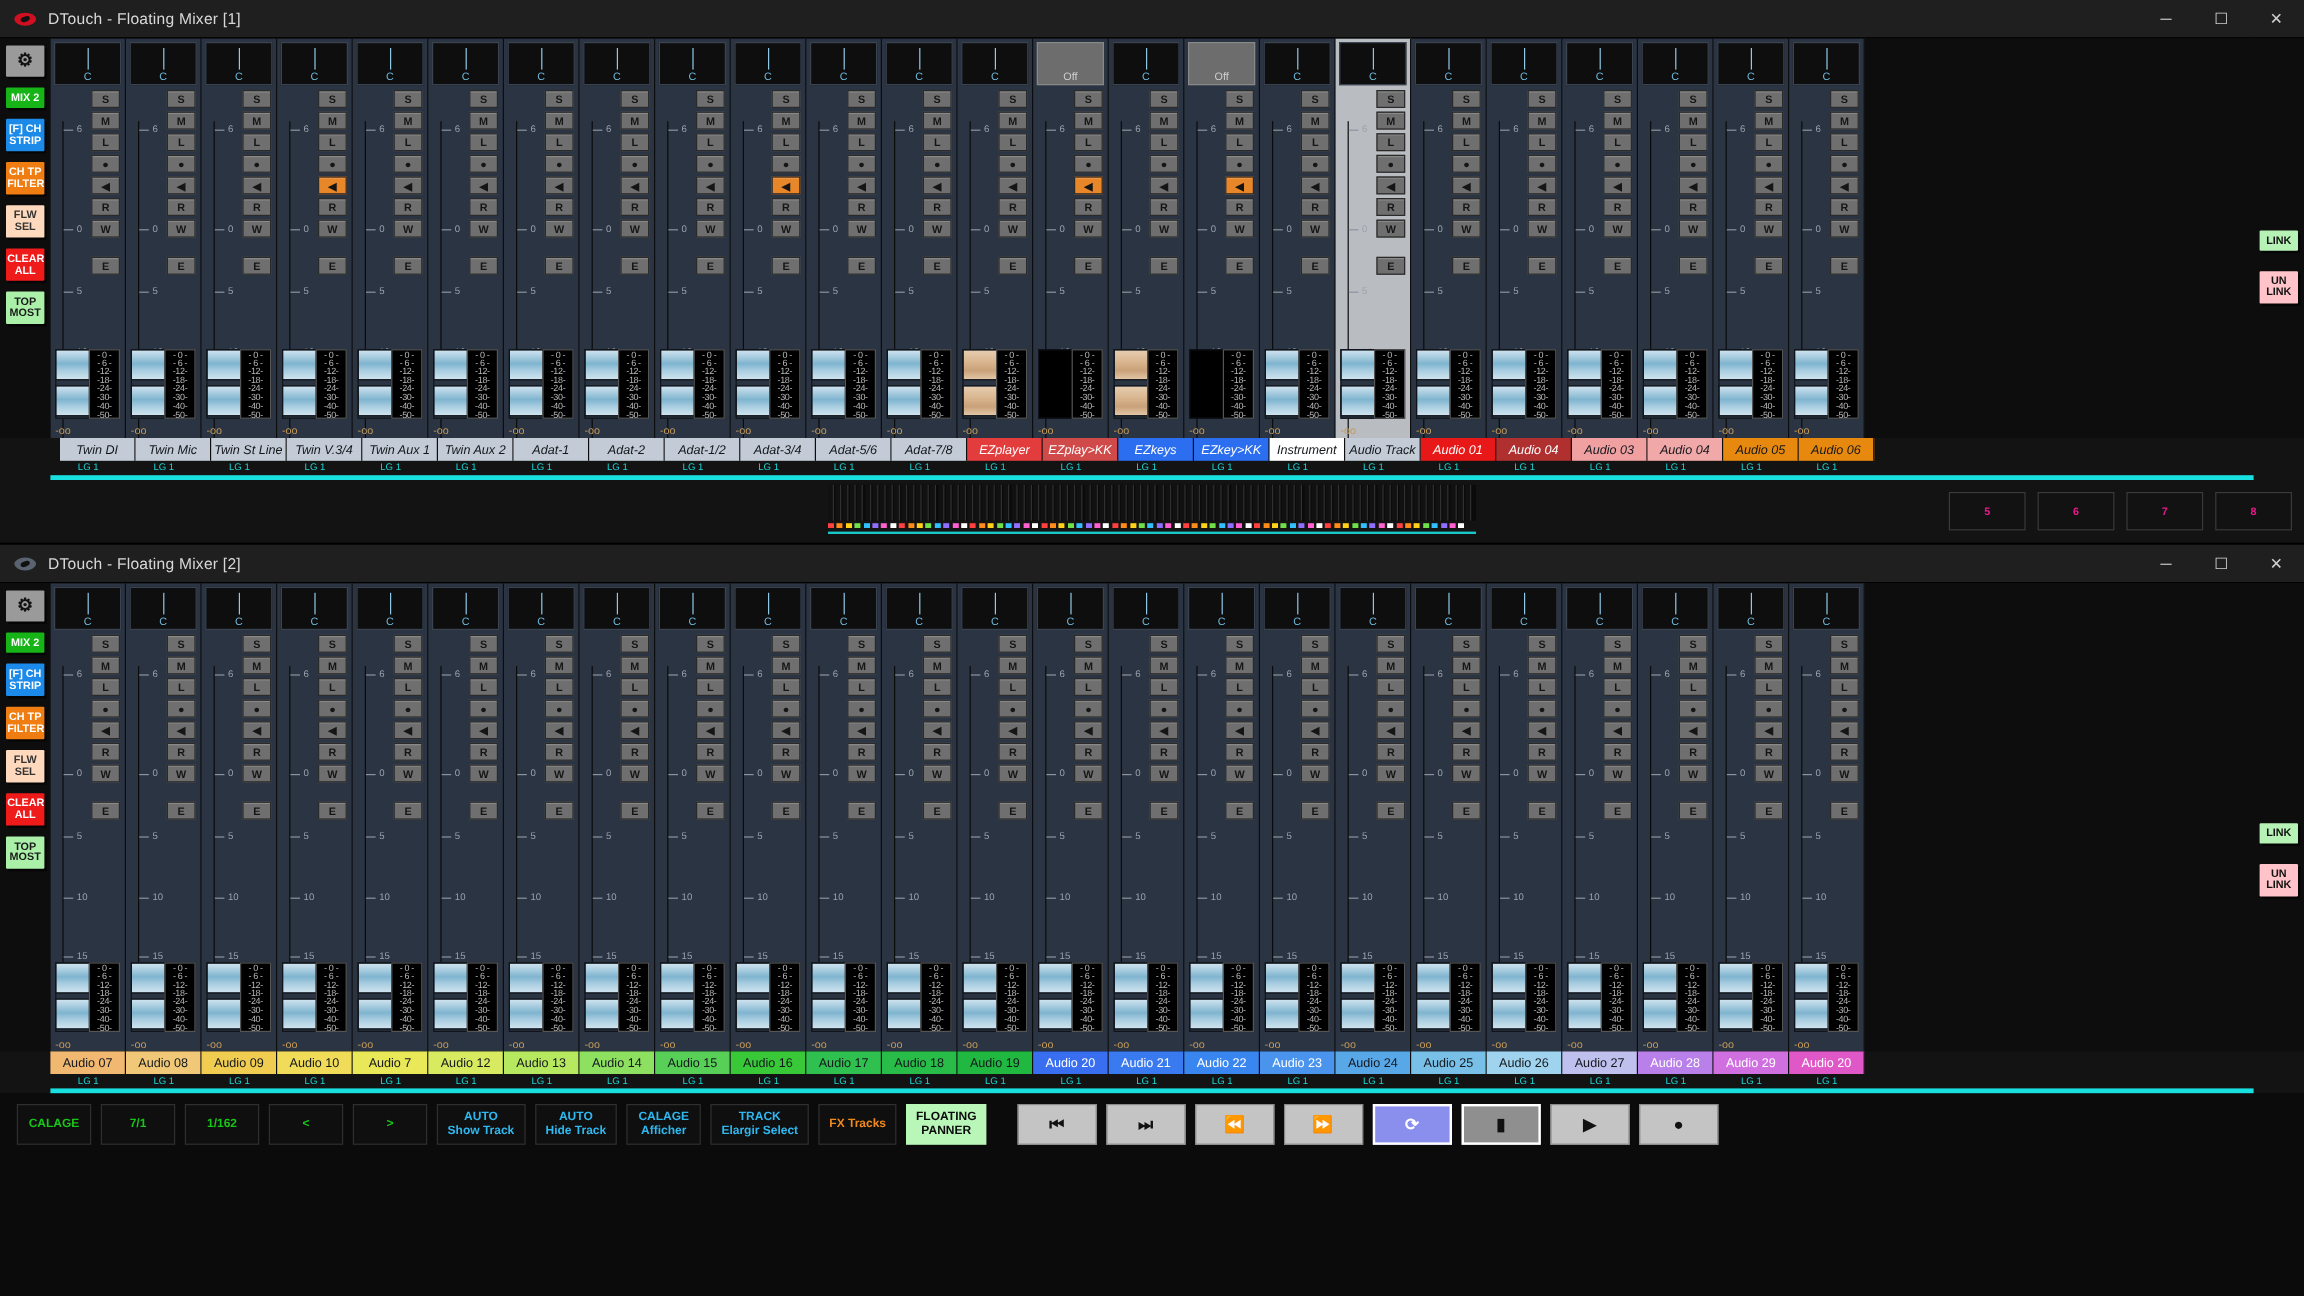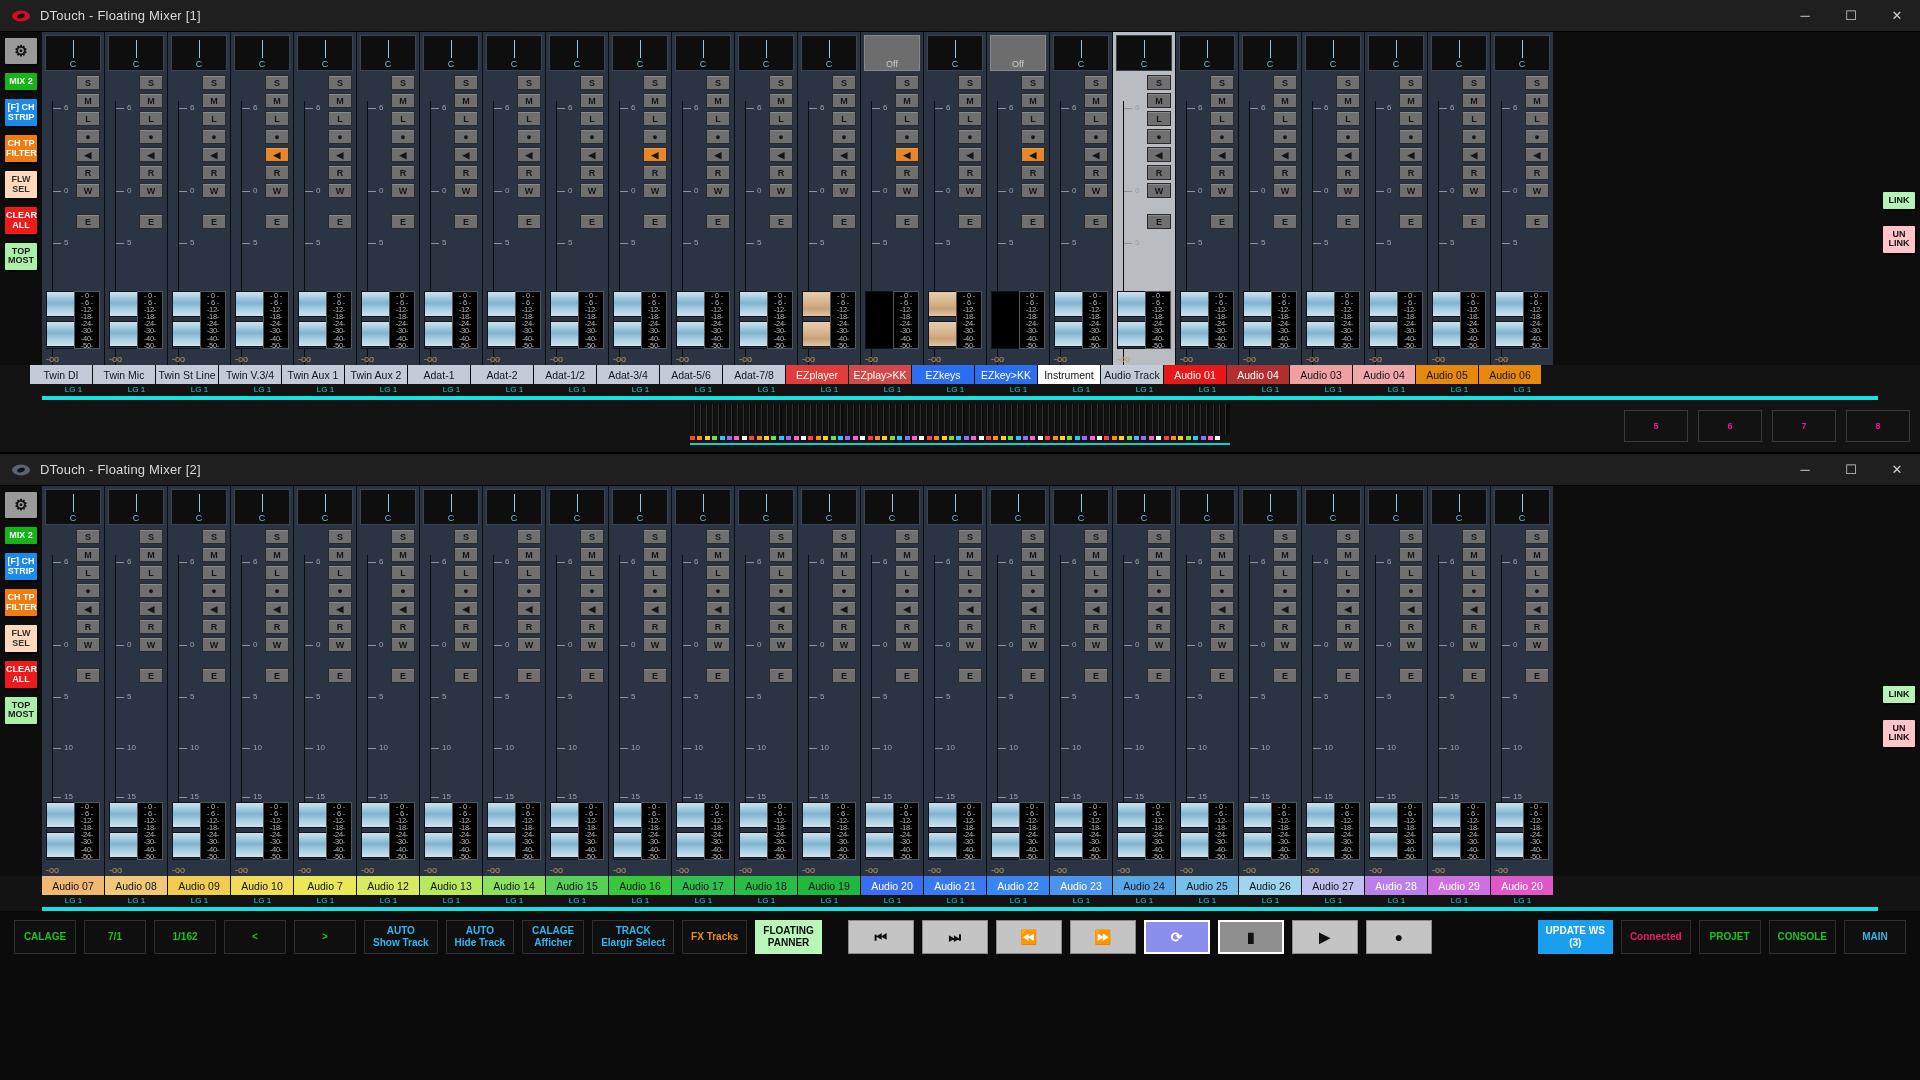--- a/index.html
+++ b/index.html
@@ -1439,21 +1439,21 @@
         <div class="sbtn" style="background: rgb(182, 242, 182); color: rgb(17, 17, 17); position: absolute; left: 5px; top: 160px;">
           <div>LINK</div>
         </div>
         <div class="sbtn" style="background: rgb(255, 195, 201); color: rgb(17, 17, 17); position: absolute; left: 5px; top: 194px;">
           <div>UN</div>
           <div>LINK</div>
         </div>
       </div>
   </div>
 
-  <div class="namerow" style="margin-left: 30px; margin-right: 42px;">
+  <div class="namerow" style="margin-left: 50px; margin-right: 42px; font-style: italic;">
       <div class="name" style="background: rgb(195, 204, 214); color: rgb(20, 23, 28);">Twin DI</div>
       <div class="name" style="background: rgb(195, 204, 214); color: rgb(20, 23, 28);">Twin Mic</div>
       <div class="name" style="background: rgb(195, 204, 214); color: rgb(20, 23, 28);">Twin St Line</div>
       <div class="name" style="background: rgb(195, 204, 214); color: rgb(20, 23, 28);">Twin V.3/4</div>
       <div class="name" style="background: rgb(195, 204, 214); color: rgb(20, 23, 28);">Twin Aux 1</div>
       <div class="name" style="background: rgb(195, 204, 214); color: rgb(20, 23, 28);">Twin Aux 2</div>
       <div class="name" style="background: rgb(195, 204, 214); color: rgb(20, 23, 28);">Adat-1</div>
       <div class="name" style="background: rgb(195, 204, 214); color: rgb(20, 23, 28);">Adat-2</div>
       <div class="name" style="background: rgb(195, 204, 214); color: rgb(20, 23, 28);">Adat-1/2</div>
       <div class="name" style="background: rgb(195, 204, 214); color: rgb(20, 23, 28);">Adat-3/4</div>
@@ -3170,31 +3170,13 @@
         <div class="glyph">▮</div>
       </div>
       <div class="tbtn grey">
         <div class="glyph">▶</div>
       </div>
       <div class="tbtn grey">
         <div class="glyph">●</div>
       </div>
     </div>
   <div class="spacer"></div>
-  <div id="tb-right" style="display:flex;gap:8px">
-      <div class="tbtn blue">
-        <div>UPDATE WS</div>
-        <div>(3)</div>
-      </div>
-      <div class="tbtn" style="color: rgb(240, 26, 106);">
-        <div>Connected</div>
-      </div>
-      <div class="tbtn" style="color: rgb(25, 197, 25);">
-        <div>PROJET</div>
-      </div>
-      <div class="tbtn" style="color: rgb(25, 197, 25);">
-        <div>CONSOLE</div>
-      </div>
-      <div class="tbtn" style="color: rgb(47, 184, 240);">
-        <div>MAIN</div>
-      </div>
-    </div>
 </div>
 
 </body></html>

